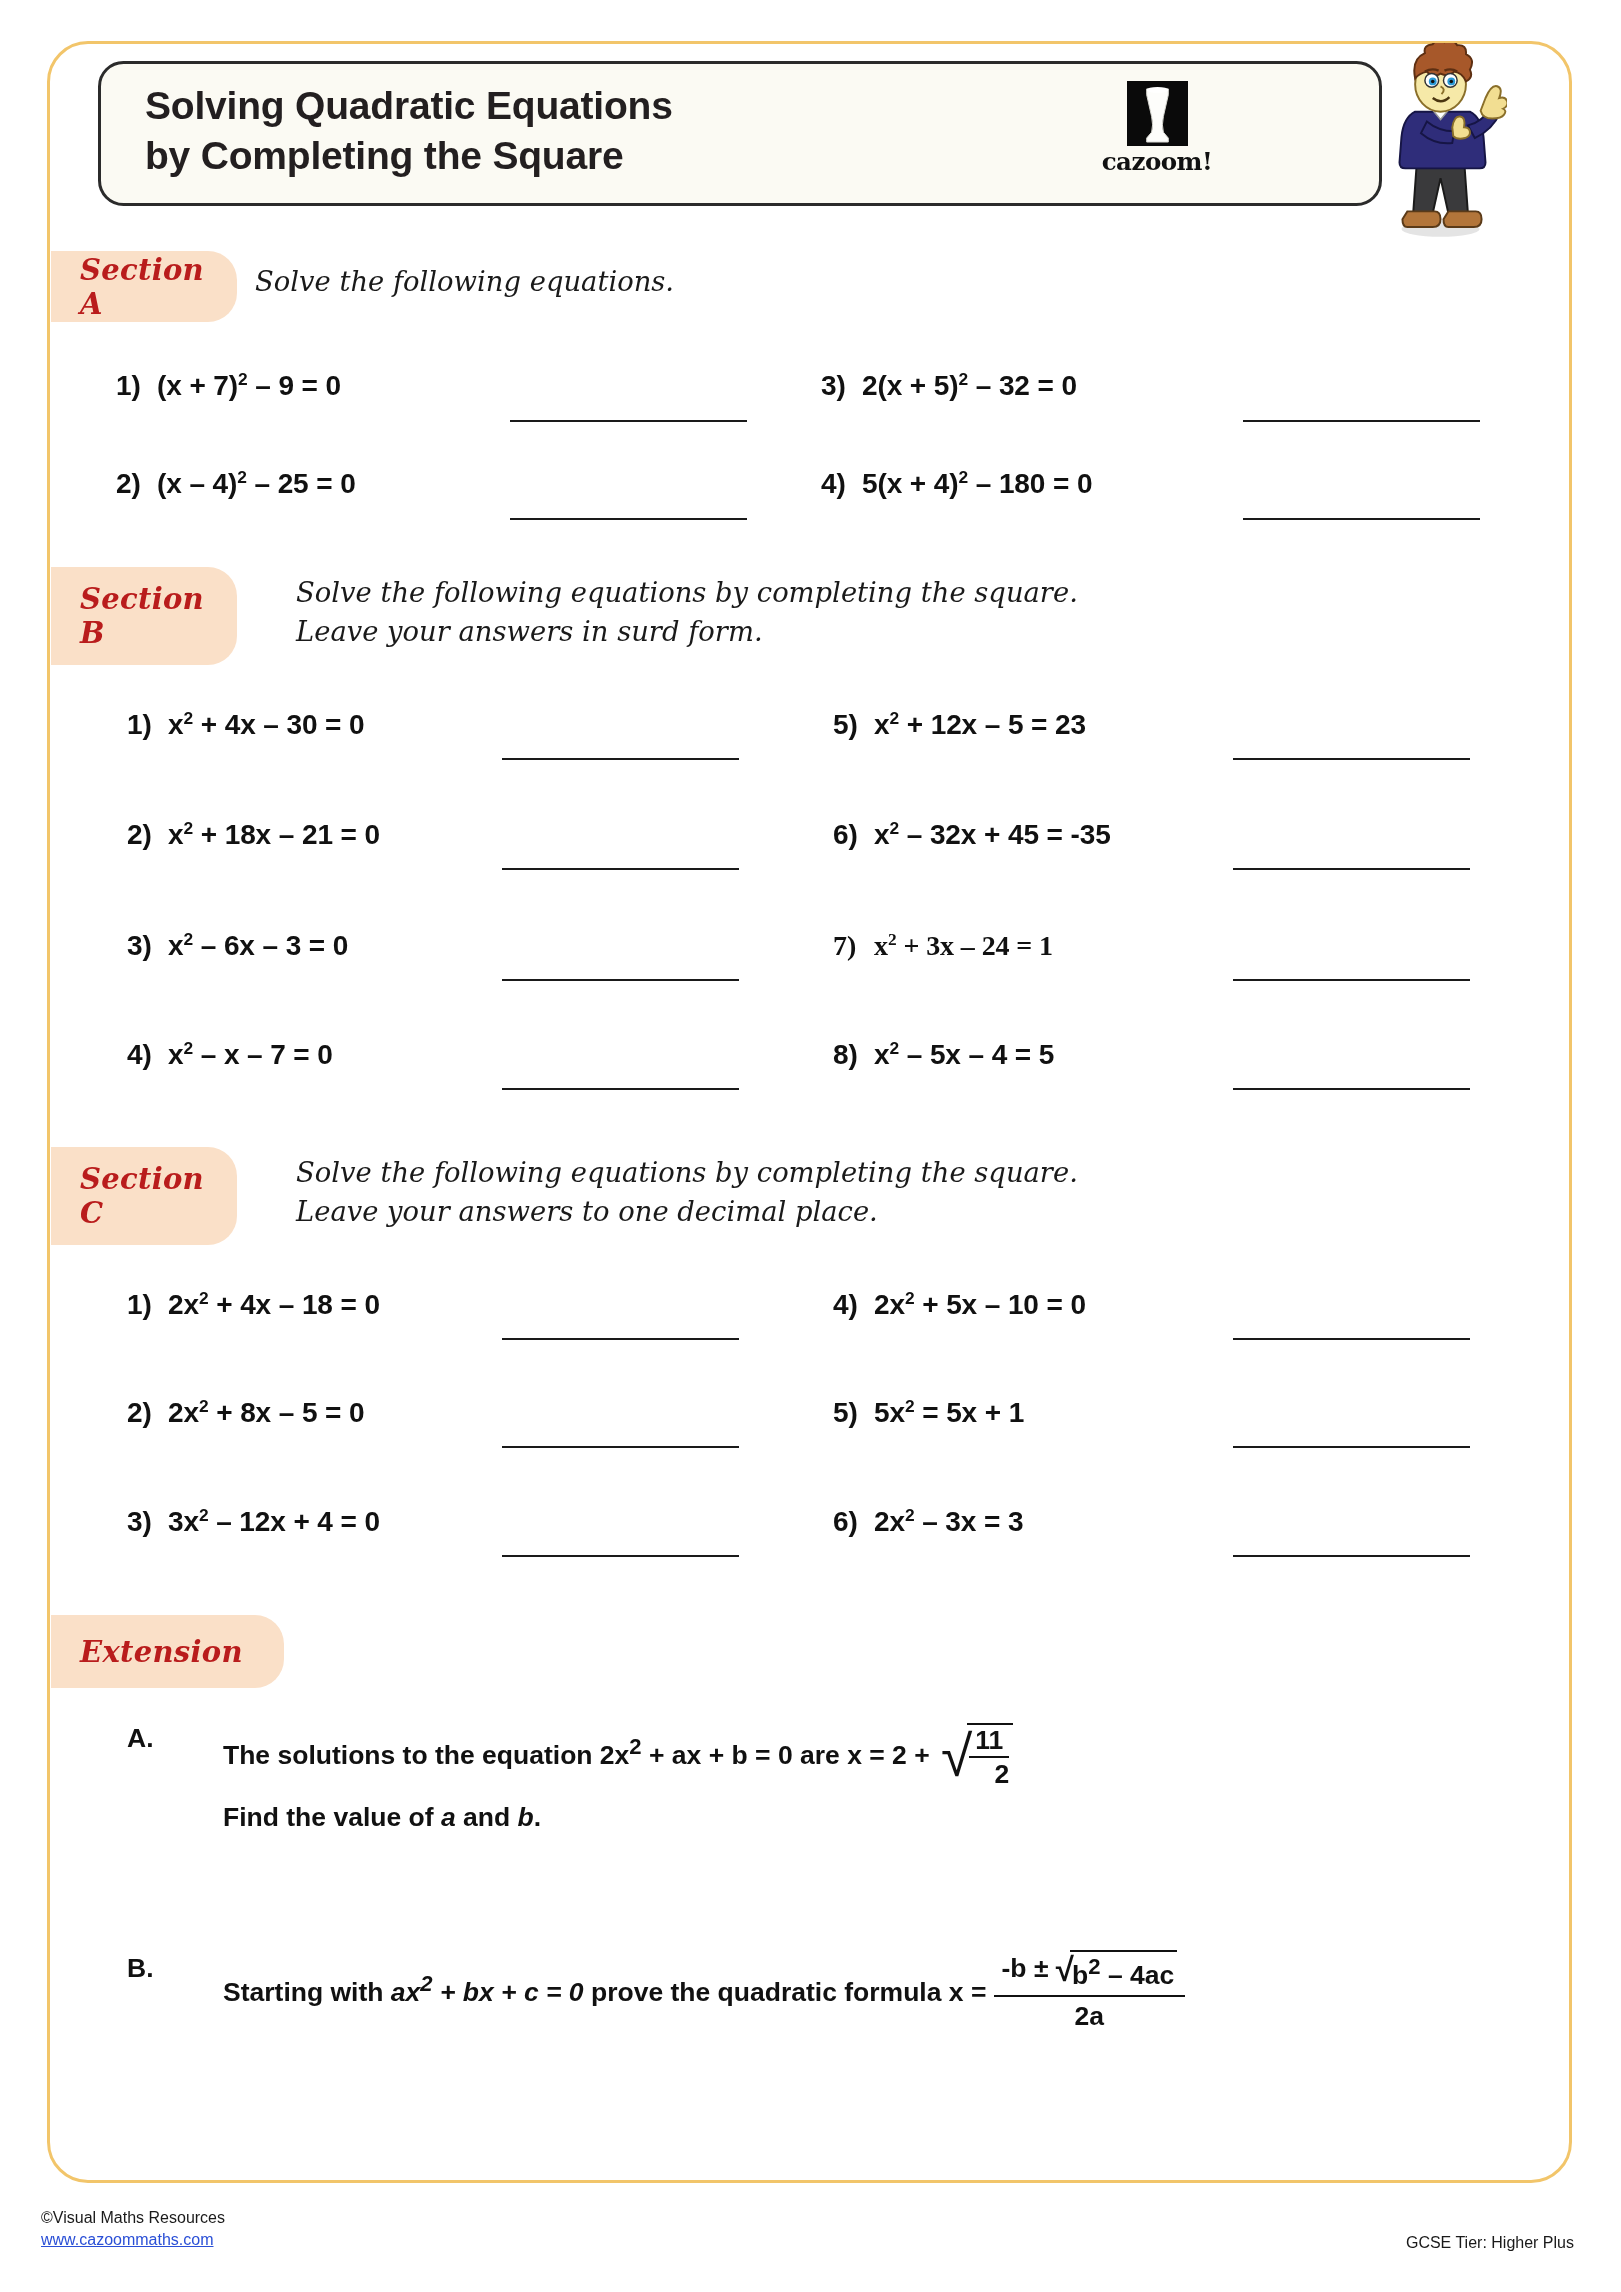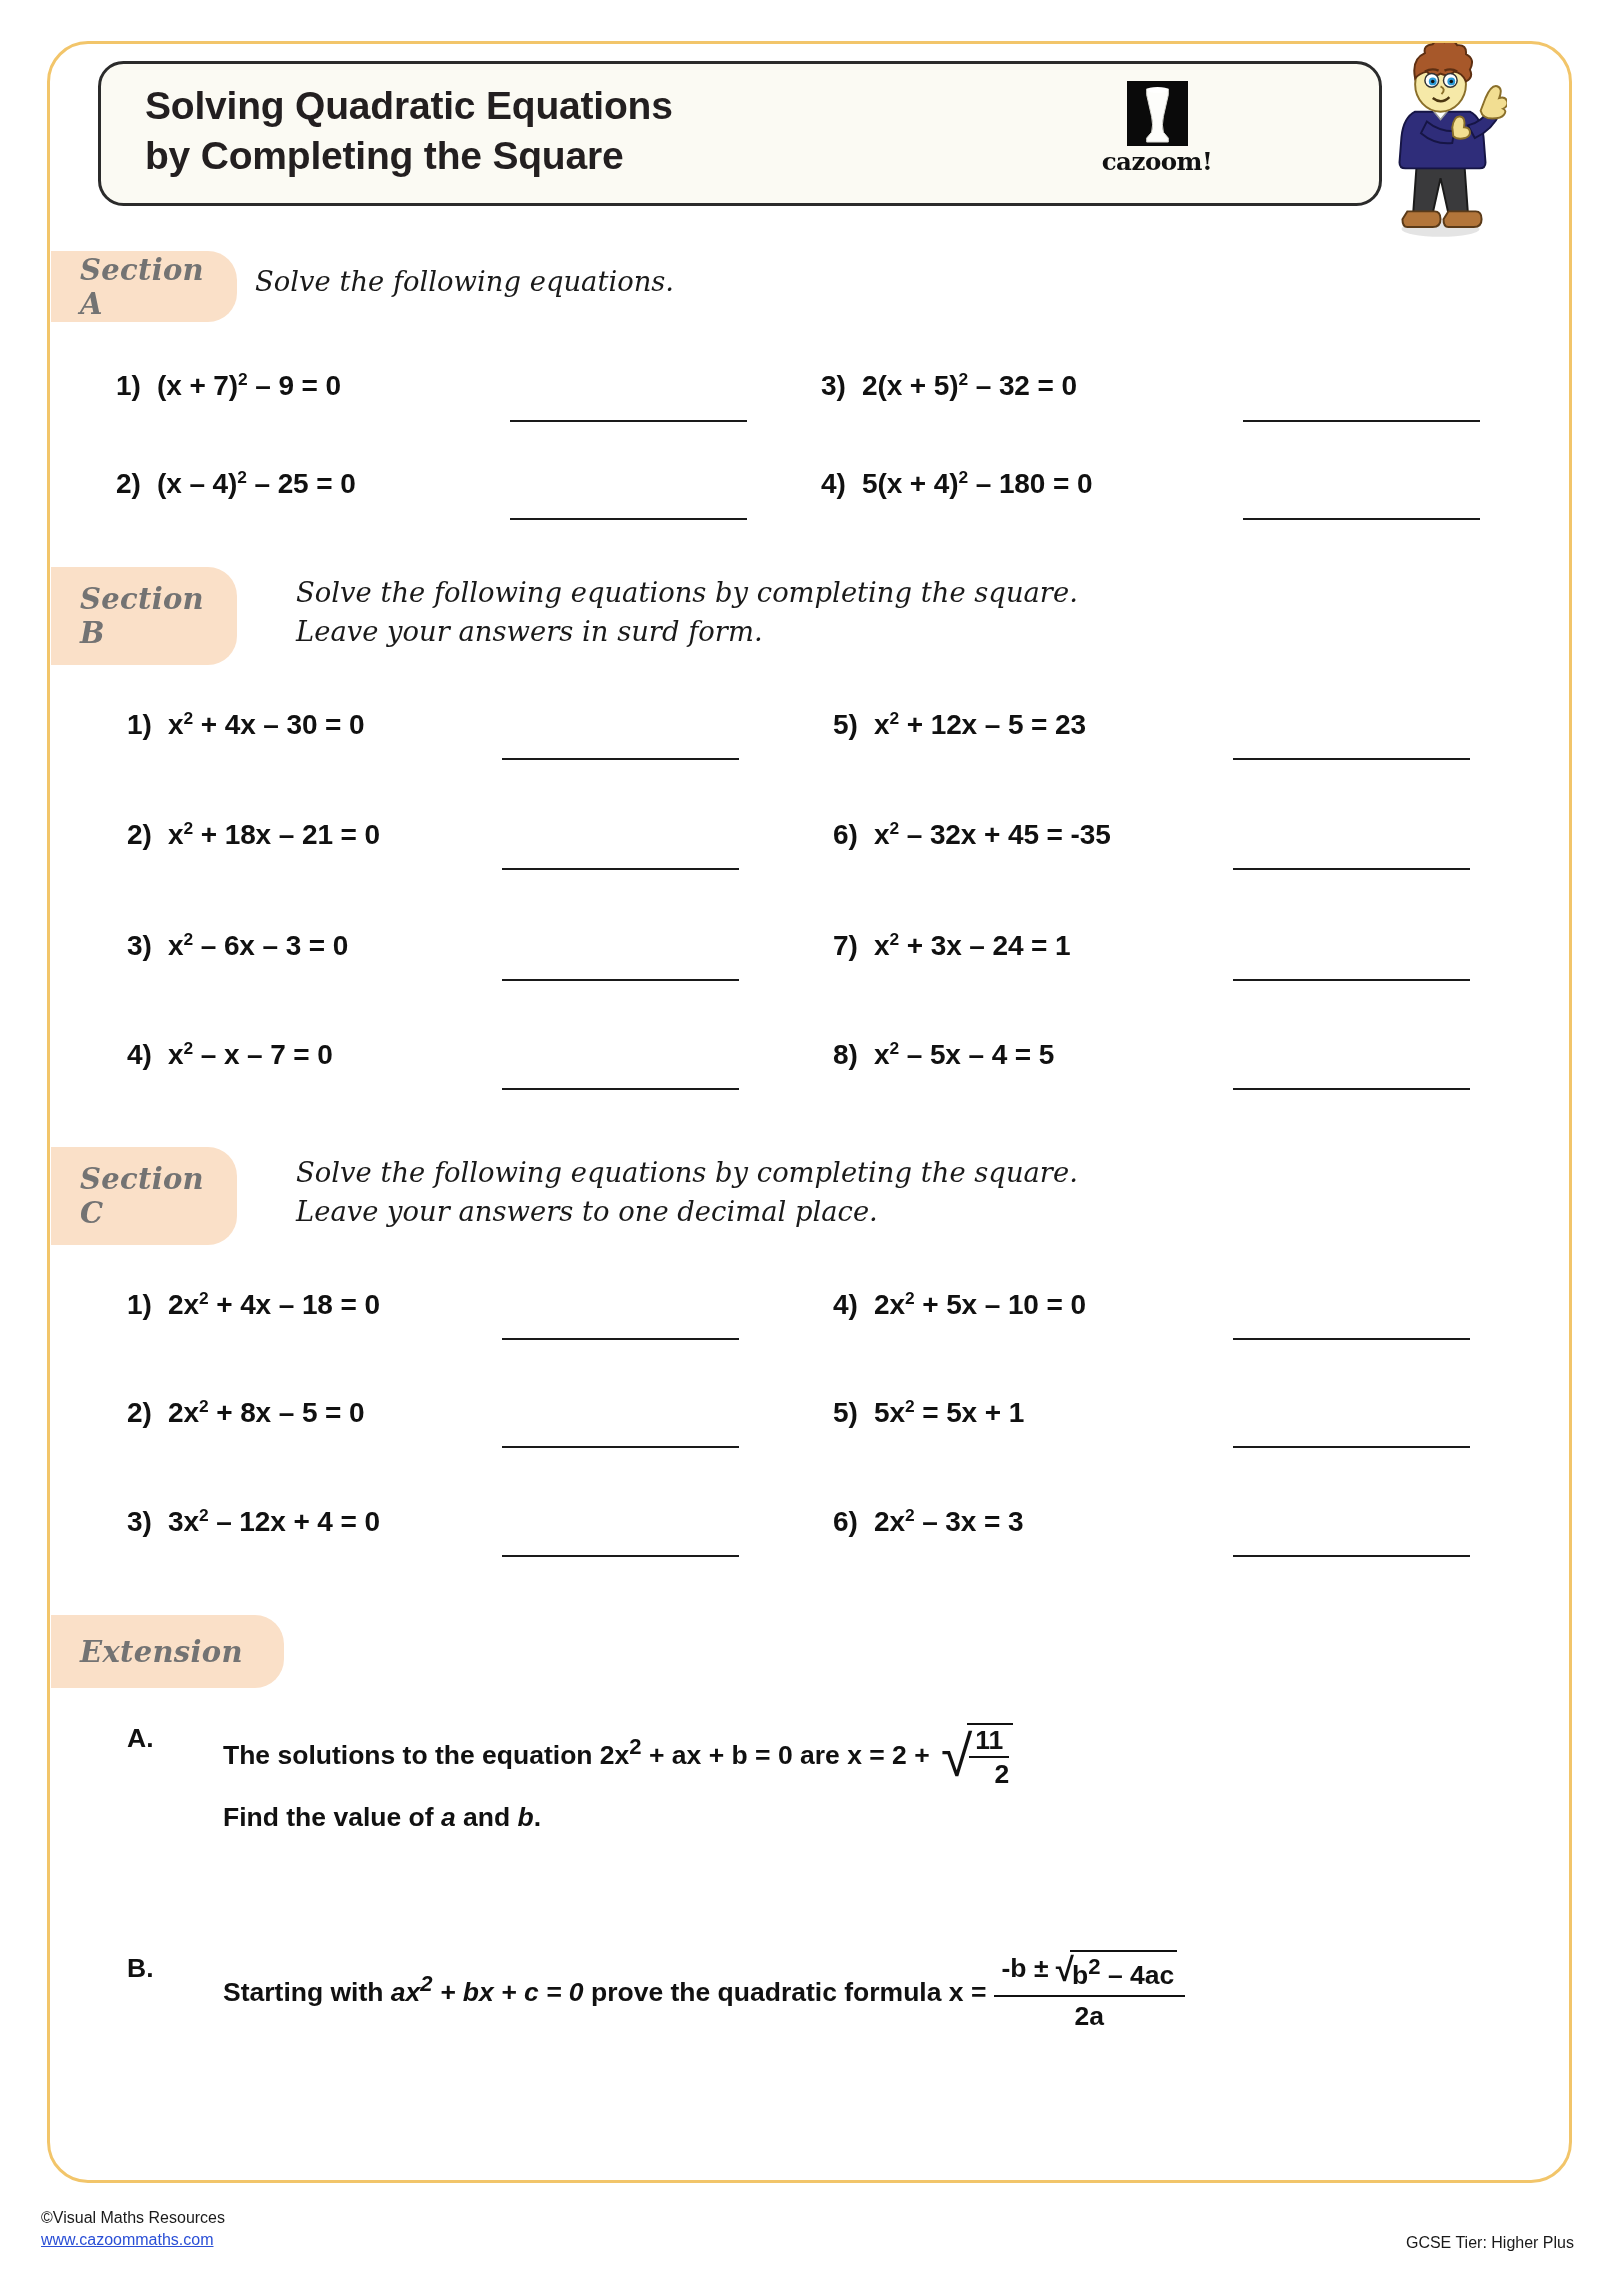--- a/index.html
+++ b/index.html
@@ -106,21 +106,21 @@
     border-top-right-radius: 29px;
     border-bottom-right-radius: 29px;
     display: flex;
     align-items: center;
     padding-left: 29px;
     box-sizing: border-box;
     font-family: "DejaVu Serif", serif;
     font-weight: bold;
     font-style: italic;
     font-size: 29px;
-    color: #737373;
+    color: #b91c1c;
     letter-spacing: 0.3px;
   }
   .section-instr {
     position: absolute;
     font-family: "DejaVu Serif", serif;
     font-style: italic;
     font-size: 27.4px;
     line-height: 1.42;
     color: #1a1a1a;
     white-space: pre-line;
@@ -362,21 +362,21 @@
 <div class="q" style="left:833px; top:709px;"><span class="num">5)</span>x<sup>2</sup> + 12x – 5 = 23</div>
 <div class="ansline" style="left:1233px; top:758px; width:237px;"></div>
 
 <div class="q" style="left:127px; top:819px;"><span class="num">2)</span>x<sup>2</sup> + 18x – 21 = 0</div>
 <div class="ansline" style="left:502px; top:868px; width:237px;"></div>
 <div class="q" style="left:833px; top:819px;"><span class="num">6)</span>x<sup>2</sup> – 32x + 45 = -35</div>
 <div class="ansline" style="left:1233px; top:868px; width:237px;"></div>
 
 <div class="q" style="left:127px; top:930px;"><span class="num">3)</span>x<sup>2</sup> – 6x – 3 = 0</div>
 <div class="ansline" style="left:502px; top:979px; width:237px;"></div>
-<div class="q" style="left:833px; top:930px;"><span class="num">7)</span>x<sup>2</sup> + 3x – 24 = 1</div>
+<div class="q" style="left:833px; top:930px;font-family:Liberation Serif, serif;"><span class="num">7)</span>x<sup>2</sup> + 3x – 24 = 1</div>
 <div class="ansline" style="left:1233px; top:979px; width:237px;"></div>
 
 <div class="q" style="left:127px; top:1039px;"><span class="num">4)</span>x<sup>2</sup> – x – 7 = 0</div>
 <div class="ansline" style="left:502px; top:1088px; width:237px;"></div>
 <div class="q" style="left:833px; top:1039px;"><span class="num">8)</span>x<sup>2</sup> – 5x – 4 = 5</div>
 <div class="ansline" style="left:1233px; top:1088px; width:237px;"></div>
 
 <div class="section" style="top:1147px;">
   <div class="badge" style="width:186px; height:98px;">Section C</div>
   <div class="section-instr" style="left:245px; top:6.9px; width:941px;">Solve the following equations by completing the square.

